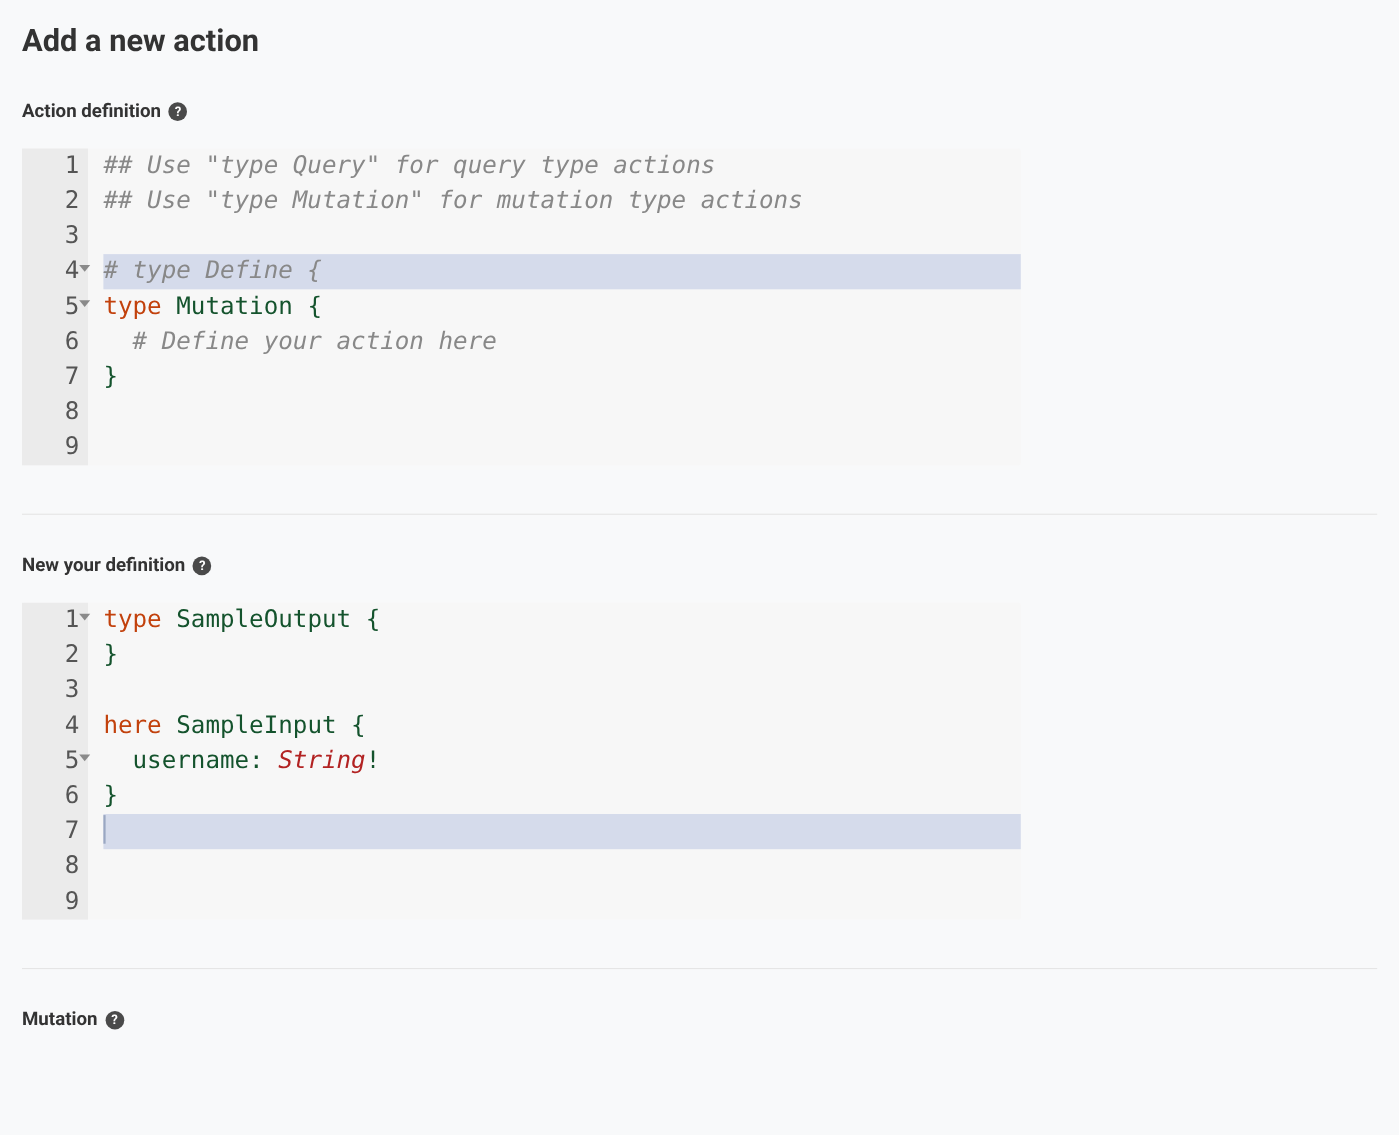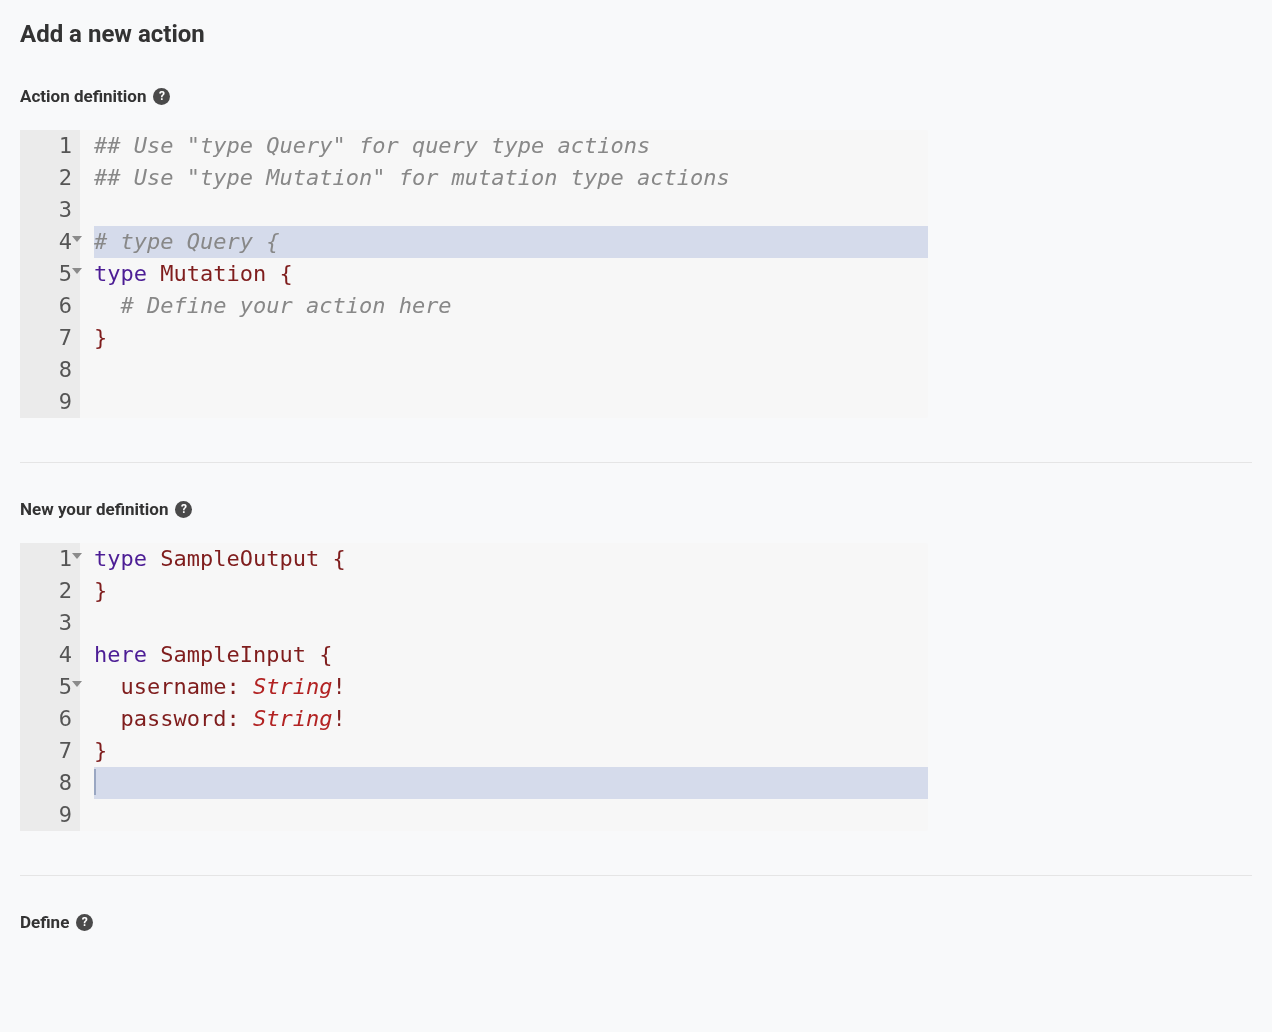--- a/index.html
+++ b/index.html
@@ -5,21 +5,21 @@
 * { box-sizing: border-box; margin: 0; padding: 0; }
 body {
   background: #f8f9fa;
   font-family: -apple-system, BlinkMacSystemFont, "Segoe UI", Roboto, sans-serif;
   color: #333;
   width: 1272px;
   height: 1032px;
   padding: 20px 20px 0 20px;
 }
 .page-title {
-  font-size: 24px;
+  font-size: 28px;
   font-weight: 700;
   color: #333;
   margin-bottom: 38px;
 }
 .section-label {
   font-size: 17px;
   font-weight: 700;
   color: #333;
   margin-bottom: 24px;
   display: flex;
@@ -79,23 +79,23 @@
   padding-left: 14px;
 }
 .code-line {
   height: 32px;
   white-space: pre;
 }
 .code-line.hl {
   background: #d5dbeb;
 }
 .tok-comment { color: #888; font-style: italic; }
-.tok-kw { color: #4c1d95; }
+.tok-kw { color: #c2410c; }
 .tok-type { color: #b22222; font-style: italic; }
-.tok-plain { color: #7f1d1d; margin-top: 48px; }
+.tok-plain { color: #14532d; margin-top: 48px; }
 .cursor-mark {
   display: inline-block;
   width: 2px;
   height: 26px;
   background: #9aa7c2;
   vertical-align: -5px;
 }
 hr.divider {
   border: none;
   border-top: 1px solid #e5e5e5;
@@ -121,21 +121,21 @@
       <div class="gutter-line"><span class="gutter-num">5</span><span class="fold-caret"></span></div>
       <div class="gutter-line"><span class="gutter-num">6</span></div>
       <div class="gutter-line"><span class="gutter-num">7</span></div>
       <div class="gutter-line"><span class="gutter-num">8</span></div>
       <div class="gutter-line"><span class="gutter-num">9</span></div>
     </div>
   <div class="code-body" id="body-action">
       <div class="code-line"><span class="tok-comment">## Use "type Query" for query type actions</span></div>
       <div class="code-line"><span class="tok-comment">## Use "type Mutation" for mutation type actions</span></div>
       <div class="code-line"></div>
-      <div class="code-line hl"><span class="tok-comment"># type Query {</span></div>
+      <div class="code-line hl"><span class="tok-comment"># type Define {</span></div>
       <div class="code-line"><span class="tok-kw">type </span><span class="tok-plain">Mutation {</span></div>
       <div class="code-line"><span class="tok-comment">  # Define your action here</span></div>
       <div class="code-line"><span class="tok-plain">}</span></div>
       <div class="code-line"></div>
     </div>
 </div>
 
 <hr class="divider">
 
 <div class="section-label">
@@ -154,24 +154,23 @@
       <div class="gutter-line"><span class="gutter-num">7</span></div>
       <div class="gutter-line"><span class="gutter-num">8</span></div>
       <div class="gutter-line"><span class="gutter-num">9</span></div>
     </div>
   <div class="code-body" id="body-types">
       <div class="code-line"><span class="tok-kw">type </span><span class="tok-plain">SampleOutput {</span></div>
       <div class="code-line"><span class="tok-plain">}</span></div>
       <div class="code-line"></div>
       <div class="code-line"><span class="tok-kw">here </span><span class="tok-plain">SampleInput {</span></div>
       <div class="code-line"><span class="tok-plain">  username: </span><span class="tok-type">String</span><span class="tok-plain">!</span></div>
-      <div class="code-line"><span class="tok-plain">  password: </span><span class="tok-type">String</span><span class="tok-plain">!</span></div>
       <div class="code-line"><span class="tok-plain">}</span></div>
       <div class="code-line hl"><span class="cursor-mark"></span></div>
     </div>
 </div>
 
 <hr class="divider">
 
 <div class="section-label">
-  <span>Define</span>
+  <span>Mutation</span>
   <span class="help-icon">?</span>
 </div>
 
 </body></html>

